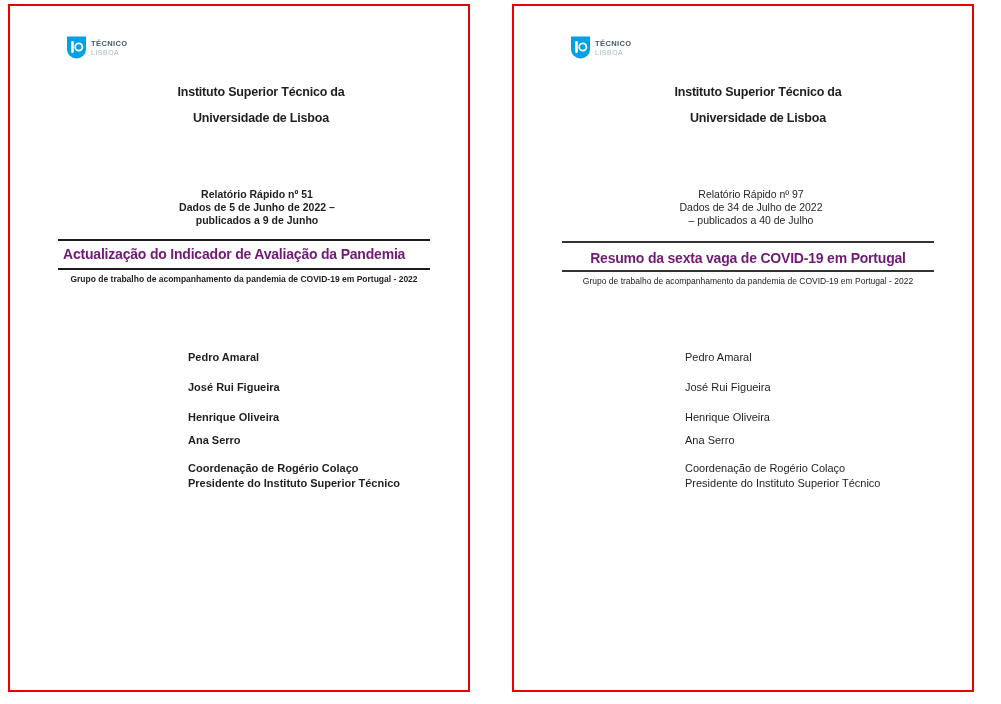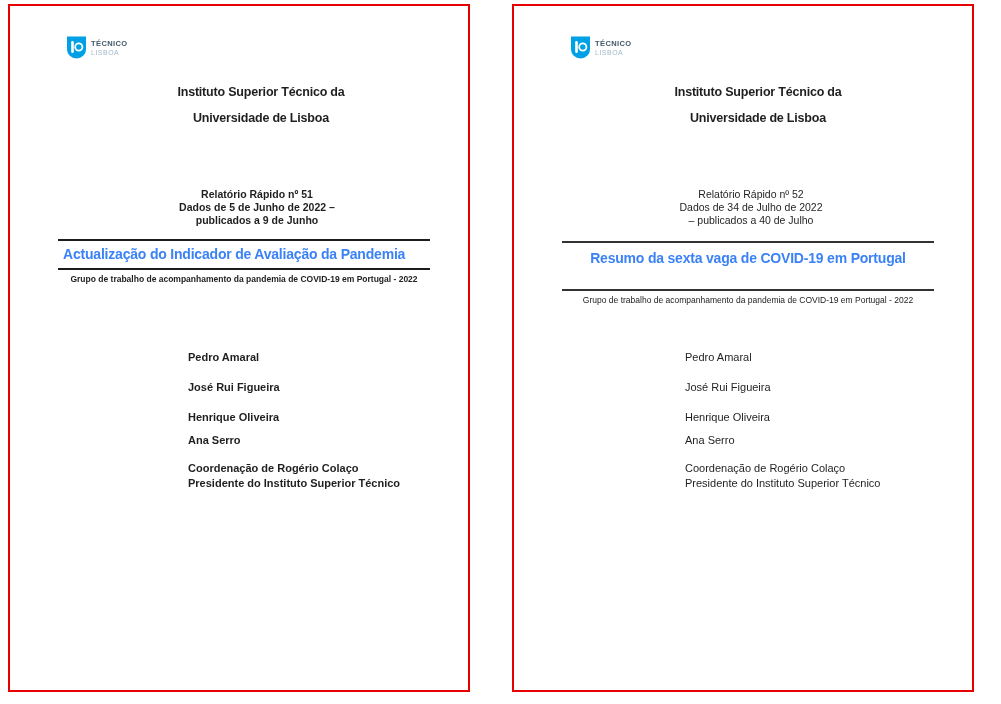--- a/index.html
+++ b/index.html
@@ -36,24 +36,24 @@
     font-size:10.5px; line-height:13px; font-weight:bold;
     transform:translateX(18px);
   }
   .page-right .report-info { font-weight:normal; transform:translateX(8px); }
 
   
   .title-block { position:absolute; left:48px; right:38px; top:233px; }
   .page-right .title-block { top:235px; }
   .doc-title {
     border-top:2px solid #1c1c1c; border-bottom:2px solid #1c1c1c;
-    font-size:14px; font-weight:bold; letter-spacing:-0.2px; color:#3b82f6;
+    font-size:14px; font-weight:bold; letter-spacing:-0.2px; color:#701a75;
     padding:5px 0 6px 5px; text-align:left;
   }
-  .page-right .doc-title { text-align:center; padding:7px 0 23px 0; border-color:#333; }
+  .page-right .doc-title { text-align:center; padding:7px 0 4px 0; border-color:#333; }
   .doc-subtitle {
     padding-top:4px; font-size:8.5px; text-align:center; font-weight:bold; color:#222;
   }
   .page-right .doc-subtitle { font-weight:normal; }
 
   
   .authors { position:absolute; left:178px; top:345px; font-size:11px; font-weight:bold; line-height:13px; }
   .page-right .authors { left:171px; font-weight:normal; }
   .author + .author { margin-top:17px; }
   .author.a4 { margin-top:10px; }
@@ -119,21 +119,21 @@
       <span class="logo-lisboa">LISBOA</span>
     </span>
   </div>
 
   <div class="institution">
     <div>Instituto Superior Técnico da</div>
     <div>Universidade de Lisboa</div>
   </div>
 
   <div class="report-info">
-    <div>Relatório Rápido nº 52</div>
+    <div>Relatório Rápido nº 97</div>
     <div>Dados de 34 de Julho de 2022</div>
     <div>– publicados a 40 de Julho</div>
   </div>
 
   <div class="title-block">
     <div class="doc-title">Resumo da sexta vaga de COVID-19 em Portugal</div>
     <div class="doc-subtitle">Grupo de trabalho de acompanhamento da pandemia de COVID-19 em Portugal - 2022</div>
   </div>
 
   <div class="authors">

